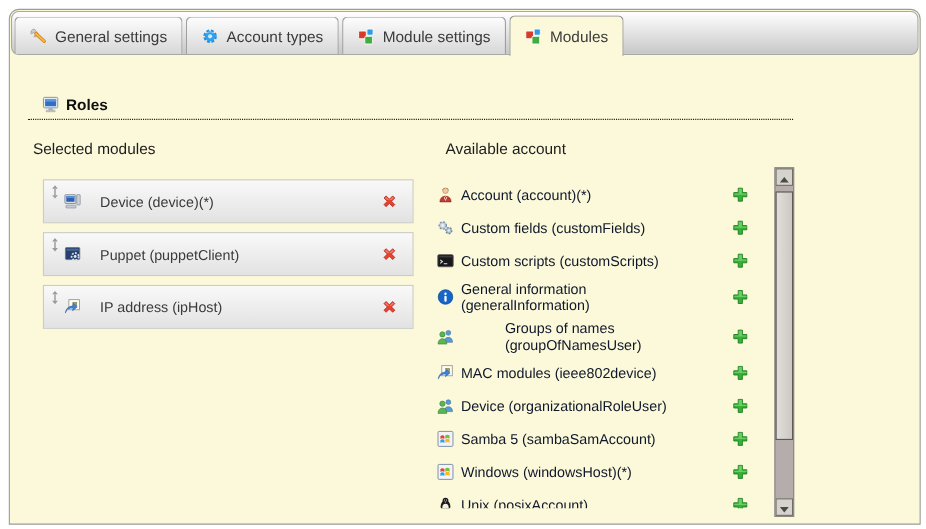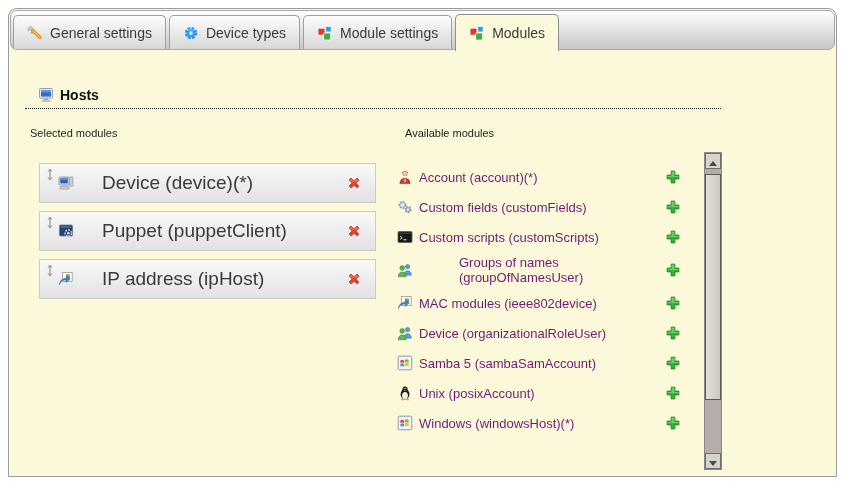--- a/index.html
+++ b/index.html
@@ -19,40 +19,40 @@
   .tab.active{background:#fcf9da;height:37px;margin-bottom:-2px;position:relative;z-index:3;
        border-color:#8e8e8e}
 
   .icon16{width:16px;height:16px;display:inline-block;flex:0 0 16px}
   .icon16 svg{width:16px;height:16px;display:block}
 
   .hosts-heading{position:absolute;left:29px;top:78px;display:flex;align-items:center;gap:6px;
        font-size:14px;font-weight:bold;color:#101010}
   .dotted{position:absolute;left:16px;top:99px;width:696px;height:0;border-top:1px dotted #1c1c1c}
 
-  .col-heading{position:absolute;top:118px;font-size:11px;color:#1d1d1d}
+  .col-heading{position:absolute;top:118px;font-size:14px;color:#1d1d1d}
   #selected-heading{left:21px}
   #available-heading{left:396px}
 
   #selected-list{position:absolute;left:30px;top:154px;width:337px}
   .sel-row{position:relative;box-sizing:border-box;height:40px;margin-bottom:8px;
        border:1px solid #cbcbcb;background:linear-gradient(#f9f9f9,#e2e2e2);
        display:flex;align-items:center;cursor:move}
   .sel-row .drag{position:absolute;left:6px;top:4px;width:8px;height:13px}
   .sel-row .drag svg{display:block}
   .sel-row .icon16{margin-left:18px}
-  .sel-row .lbl{margin-left:28px;font-size:19px;color:#3a3a3a}
+  .sel-row .lbl{margin-left:17px;font-size:13px;color:#3a3a3a}
   .sel-row .rm{position:absolute;right:13px;top:50%;margin-top:-8px;width:16px;height:16px;
        border:none;background:none;padding:0;cursor:pointer}
   .rm svg,.add svg{width:16px;height:16px;display:block}
 
   #available-viewport{position:absolute;left:388px;top:138px;width:284px;height:315px;overflow:hidden}
   #available-list{padding-top:15px}
   .av-row{display:flex;align-items:center;box-sizing:border-box;height:30px}
-  .av-row .lbl{font-size:13px;color:#701a75;margin-left:6px;width:205px;line-height:15px}
+  .av-row .lbl{font-size:13px;color:#0f172a;margin-left:6px;width:205px;line-height:15px}
   .av-row .add{margin-left:auto;width:16px;height:16px;border:none;background:none;padding:0;
        cursor:pointer;align-self:center}
 
   .scrollbar{position:absolute;left:695px;top:143px;width:18px;height:318px;background:#b4adab;
        border:1px solid #8b8683;box-sizing:border-box}
   .sb-btn{position:absolute;left:0;width:16px;height:16px;background:#d6d2cc;
        border:1px solid #716d68;box-sizing:border-box;cursor:pointer;padding:0}
   .sb-up{top:0}
   .sb-down{bottom:0}
   .tri-up{width:0;height:0;border-left:4px solid transparent;border-right:4px solid transparent;
@@ -81,21 +81,21 @@
         </div>
         <div class="tab">
           <span class="icon16">
             <svg viewBox="0 0 16 16">
               <circle cx="8" cy="8" r="4.6" fill="#2da0ee"></circle>
               <circle cx="8" cy="8" r="5.2" fill="none" stroke="#1e8fe1" stroke-width="1.9" stroke-dasharray="2.6 1.5"></circle>
               <circle cx="8" cy="8" r="1.9" fill="#cfeafa"></circle>
               <path d="M5.2 5.2a4 4 0 0 1 5.6 0" stroke="#8ecdf6" stroke-width="1" fill="none"></path>
             </svg>
           </span>
-          <span>Device types</span>
+          <span>Account types</span>
         </div>
         <div class="tab">
           <span class="icon16">
             <svg viewBox="0 0 16 16">
               <rect x="8.6" y="1.4" width="5.6" height="5.6" rx="1" fill="#2f9be2" stroke="#ffffff" stroke-width="0.8"></rect>
               <rect x="1" y="3.2" width="7" height="7" rx="1" fill="#d83b2a" stroke="#ffffff" stroke-width="0.8"></rect>
               <rect x="6.6" y="8" width="7" height="7" rx="1" fill="#3fae3f" stroke="#ffffff" stroke-width="0.8"></rect>
             </svg>
           </span>
           <span>Module settings</span>
@@ -116,26 +116,26 @@
   <div class="hosts-heading">
     <span class="icon16" id="hosts-icon">
         <svg viewBox="0 0 16 16">
           <rect x="1.5" y="1.5" width="13" height="9.6" rx="1" fill="#e8edf2" stroke="#8a94a4" stroke-width="0.9"></rect>
           <rect x="3" y="3" width="10" height="6.6" fill="#2f6fc4"></rect>
           <rect x="3" y="3" width="10" height="2.4" fill="#5f97e0"></rect>
           <path d="M6.4 11.1h3.2l0.7 2.1H5.7z" fill="#aab2bd"></path>
           <rect x="3.8" y="13.2" width="8.4" height="1.4" rx="0.5" fill="#c2c8d0" stroke="#98a0ac" stroke-width="0.5"></rect>
         </svg>
       </span>
-    <span>Hosts</span>
+    <span>Roles</span>
   </div>
   <div class="dotted"></div>
 
   <div class="col-heading" id="selected-heading">Selected modules</div>
-  <div class="col-heading" id="available-heading">Available modules</div>
+  <div class="col-heading" id="available-heading">Available account</div>
 
   <div id="selected-list">
       <div class="sel-row">
         <span class="drag">
           <svg viewBox="0 0 8 14" width="8" height="13">
             <path d="M4 0.5 6.8 3.8H1.2z" fill="#9a9a9a"></path>
             <rect x="3.3" y="3.8" width="1.4" height="6.4" fill="#9a9a9a"></rect>
             <path d="M4 13.5 1.2 10.2h5.6z" fill="#9a9a9a"></path>
           </svg>
         </span>
@@ -252,20 +252,37 @@
             </svg>
           </span>
           <span class="lbl">Custom scripts (customScripts)</span>
           <button class="add">
             <svg viewBox="0 0 16 16">
               <path d="M6.1 2.1h3.8v4h4v3.8h-4v4H6.1v-4h-4V6.1h4z" fill="#35b335" stroke="#1d7a1d" stroke-width="0.8"></path>
               <path d="M6.5 2.5h3v4.4h4.4v1.1H2.5V6.9h4z" fill="#8adf8a" opacity="0.6"></path>
             </svg>
           </button>
         </div>
+        <div class="av-row" style="height: 36px;">
+          <span class="icon16">
+            <svg viewBox="0 0 16 16">
+              <circle cx="8" cy="8" r="6.6" fill="#1565c8" stroke="#0d4a9a" stroke-width="0.7"></circle>
+              <path d="M8 2.6a5.4 5.4 0 0 1 4.6 2.6 5.4 5.4 0 0 0-9.2 0A5.4 5.4 0 0 1 8 2.6z" fill="#6aa2ea"></path>
+              <circle cx="8" cy="5" r="1.1" fill="#ffffff"></circle>
+              <rect x="7" y="6.8" width="2" height="5.6" rx="0.9" fill="#ffffff"></rect>
+            </svg>
+          </span>
+          <span class="lbl">General information (generalInformation)</span>
+          <button class="add">
+            <svg viewBox="0 0 16 16">
+              <path d="M6.1 2.1h3.8v4h4v3.8h-4v4H6.1v-4h-4V6.1h4z" fill="#35b335" stroke="#1d7a1d" stroke-width="0.8"></path>
+              <path d="M6.5 2.5h3v4.4h4.4v1.1H2.5V6.9h4z" fill="#8adf8a" opacity="0.6"></path>
+            </svg>
+          </button>
+        </div>
         <div class="av-row" style="height: 36px; gap: 40px;">
           <span class="icon16">
             <svg viewBox="0 0 16 16">
               <circle cx="10.6" cy="4.6" r="2.2" fill="#5b9bd5" stroke="#38689a" stroke-width="0.5"></circle>
               <path d="M6.8 13.2c0-2.9 1.6-4.5 3.8-4.5s3.8 1.6 3.8 4.5z" fill="#5b9bd5" stroke="#38689a" stroke-width="0.5"></path>
               <circle cx="5.2" cy="6" r="2.4" fill="#58b558" stroke="#2f7a2f" stroke-width="0.5"></circle>
               <path d="M1.2 14.8c0-3.1 1.7-4.9 4-4.9s4 1.8 4 4.9z" fill="#58b558" stroke="#2f7a2f" stroke-width="0.5"></path>
             </svg>
           </span>
           <span class="lbl">Groups of names (groupOfNamesUser)</span>
@@ -313,20 +330,38 @@
           <span class="icon16">
             <svg viewBox="0 0 16 16">
               <rect x="1.2" y="1.2" width="13.6" height="13.6" rx="1" fill="#f2f4f7" stroke="#8091a8" stroke-width="0.9"></rect>
               <path d="M3.4 5.3c1.2-0.9 2.4-0.9 3.6 0v2.8c-1.2-0.9-2.4-0.9-3.6 0z" fill="#e0452f"></path>
               <path d="M7.8 5c1.2-0.9 2.6-0.9 3.9 0v2.8c-1.3-0.9-2.7-0.9-3.9 0z" fill="#7cbb3f"></path>
               <path d="M3.4 8.9c1.2-0.9 2.4-0.9 3.6 0v2.8c-1.2-0.9-2.4-0.9-3.6 0z" fill="#2e9fe6"></path>
               <path d="M7.8 8.6c1.2-0.9 2.6-0.9 3.9 0v2.8c-1.3-0.9-2.7-0.9-3.9 0z" fill="#fdb813"></path>
             </svg>
           </span>
           <span class="lbl">Samba 5 (sambaSamAccount)</span>
+          <button class="add">
+            <svg viewBox="0 0 16 16">
+              <path d="M6.1 2.1h3.8v4h4v3.8h-4v4H6.1v-4h-4V6.1h4z" fill="#35b335" stroke="#1d7a1d" stroke-width="0.8"></path>
+              <path d="M6.5 2.5h3v4.4h4.4v1.1H2.5V6.9h4z" fill="#8adf8a" opacity="0.6"></path>
+            </svg>
+          </button>
+        </div>
+        <div class="av-row">
+          <span class="icon16">
+            <svg viewBox="0 0 16 16">
+              <rect x="1.2" y="1.2" width="13.6" height="13.6" rx="1" fill="#f2f4f7" stroke="#8091a8" stroke-width="0.9"></rect>
+              <path d="M3.4 5.3c1.2-0.9 2.4-0.9 3.6 0v2.8c-1.2-0.9-2.4-0.9-3.6 0z" fill="#e0452f"></path>
+              <path d="M7.8 5c1.2-0.9 2.6-0.9 3.9 0v2.8c-1.3-0.9-2.7-0.9-3.9 0z" fill="#7cbb3f"></path>
+              <path d="M3.4 8.9c1.2-0.9 2.4-0.9 3.6 0v2.8c-1.2-0.9-2.4-0.9-3.6 0z" fill="#2e9fe6"></path>
+              <path d="M7.8 8.6c1.2-0.9 2.6-0.9 3.9 0v2.8c-1.3-0.9-2.7-0.9-3.9 0z" fill="#fdb813"></path>
+            </svg>
+          </span>
+          <span class="lbl">Windows (windowsHost)(*)</span>
           <button class="add">
             <svg viewBox="0 0 16 16">
               <path d="M6.1 2.1h3.8v4h4v3.8h-4v4H6.1v-4h-4V6.1h4z" fill="#35b335" stroke="#1d7a1d" stroke-width="0.8"></path>
               <path d="M6.5 2.5h3v4.4h4.4v1.1H2.5V6.9h4z" fill="#8adf8a" opacity="0.6"></path>
             </svg>
           </button>
         </div>
         <div class="av-row">
           <span class="icon16">
             <svg viewBox="0 0 16 16">
@@ -334,38 +369,20 @@
               <circle cx="8" cy="4" r="2.6" fill="#1a1a1a"></circle>
               <ellipse cx="8" cy="10.6" rx="2.9" ry="3.6" fill="#f5f0e6"></ellipse>
               <circle cx="7.1" cy="3.6" r="0.5" fill="#ffffff"></circle>
               <circle cx="8.9" cy="3.6" r="0.5" fill="#ffffff"></circle>
               <path d="M7 4.9h2L8 6.2z" fill="#f6a81c"></path>
               <ellipse cx="5.4" cy="14.4" rx="1.6" ry="0.9" fill="#f6a81c"></ellipse>
               <ellipse cx="10.6" cy="14.4" rx="1.6" ry="0.9" fill="#f6a81c"></ellipse>
             </svg>
           </span>
           <span class="lbl">Unix (posixAccount)</span>
-          <button class="add">
-            <svg viewBox="0 0 16 16">
-              <path d="M6.1 2.1h3.8v4h4v3.8h-4v4H6.1v-4h-4V6.1h4z" fill="#35b335" stroke="#1d7a1d" stroke-width="0.8"></path>
-              <path d="M6.5 2.5h3v4.4h4.4v1.1H2.5V6.9h4z" fill="#8adf8a" opacity="0.6"></path>
-            </svg>
-          </button>
-        </div>
-        <div class="av-row">
-          <span class="icon16">
-            <svg viewBox="0 0 16 16">
-              <rect x="1.2" y="1.2" width="13.6" height="13.6" rx="1" fill="#f2f4f7" stroke="#8091a8" stroke-width="0.9"></rect>
-              <path d="M3.4 5.3c1.2-0.9 2.4-0.9 3.6 0v2.8c-1.2-0.9-2.4-0.9-3.6 0z" fill="#e0452f"></path>
-              <path d="M7.8 5c1.2-0.9 2.6-0.9 3.9 0v2.8c-1.3-0.9-2.7-0.9-3.9 0z" fill="#7cbb3f"></path>
-              <path d="M3.4 8.9c1.2-0.9 2.4-0.9 3.6 0v2.8c-1.2-0.9-2.4-0.9-3.6 0z" fill="#2e9fe6"></path>
-              <path d="M7.8 8.6c1.2-0.9 2.6-0.9 3.9 0v2.8c-1.3-0.9-2.7-0.9-3.9 0z" fill="#fdb813"></path>
-            </svg>
-          </span>
-          <span class="lbl">Windows (windowsHost)(*)</span>
           <button class="add">
             <svg viewBox="0 0 16 16">
               <path d="M6.1 2.1h3.8v4h4v3.8h-4v4H6.1v-4h-4V6.1h4z" fill="#35b335" stroke="#1d7a1d" stroke-width="0.8"></path>
               <path d="M6.5 2.5h3v4.4h4.4v1.1H2.5V6.9h4z" fill="#8adf8a" opacity="0.6"></path>
             </svg>
           </button>
         </div>
       </div>
   </div>
 

